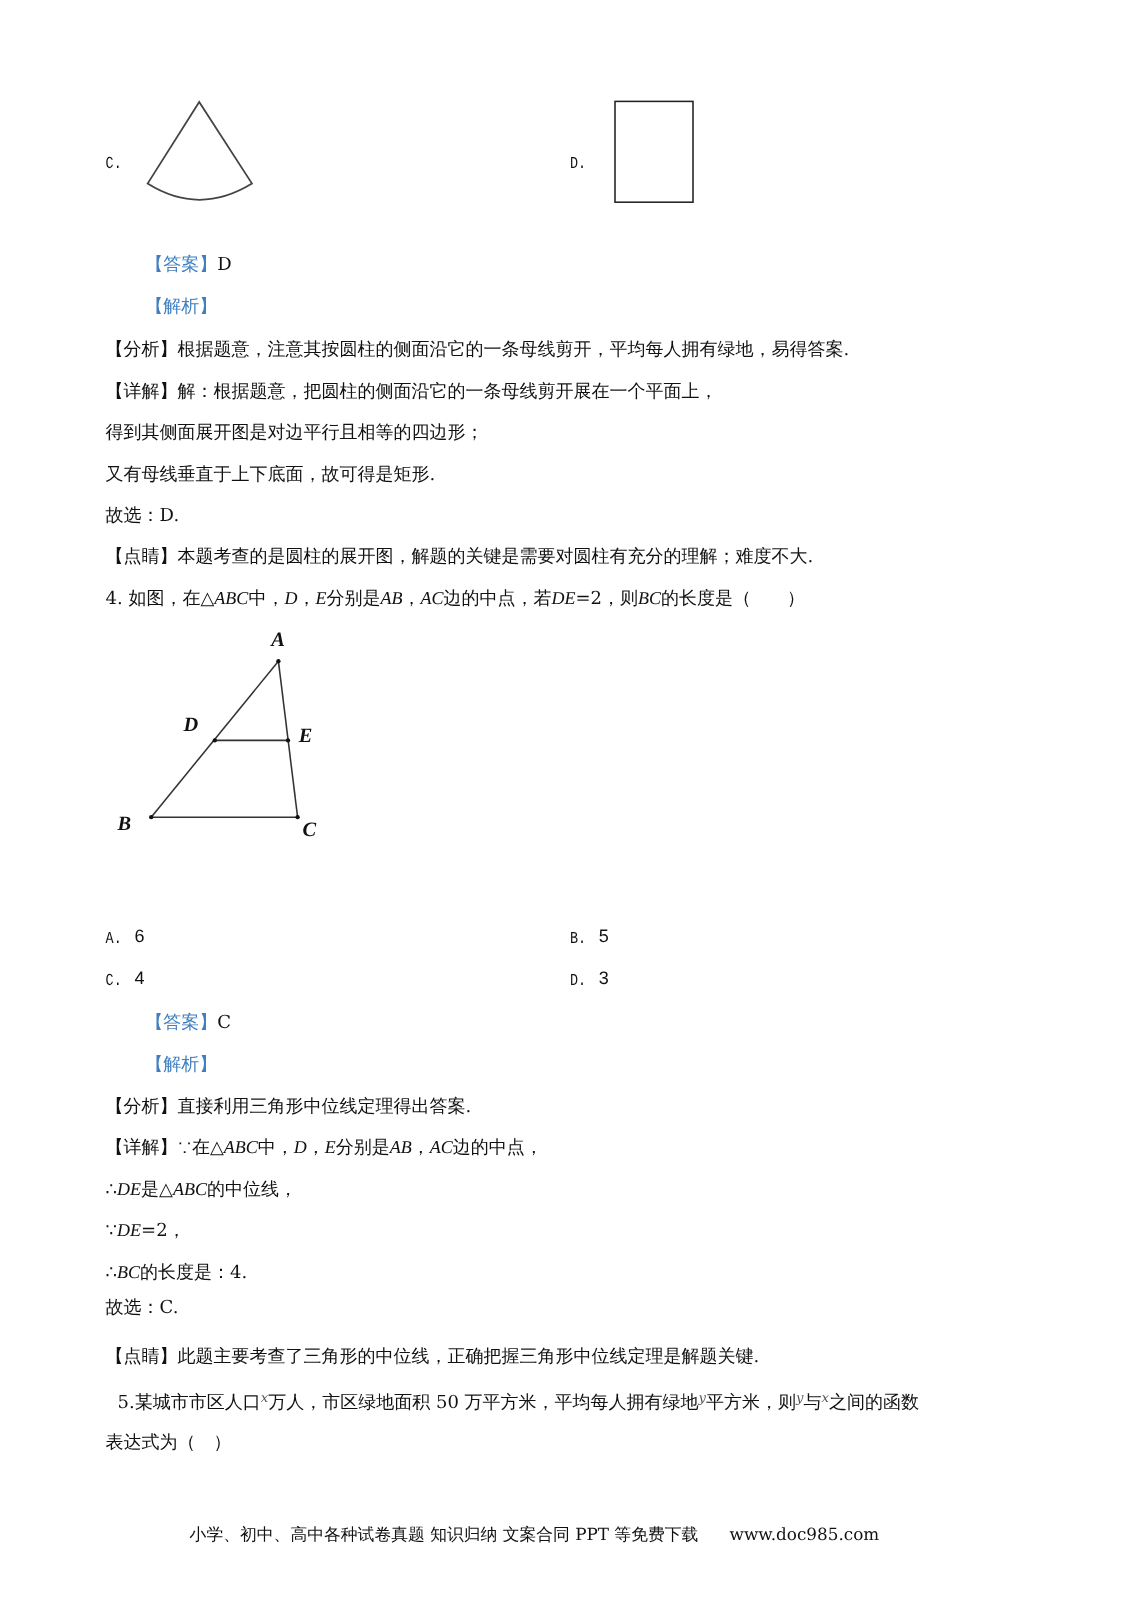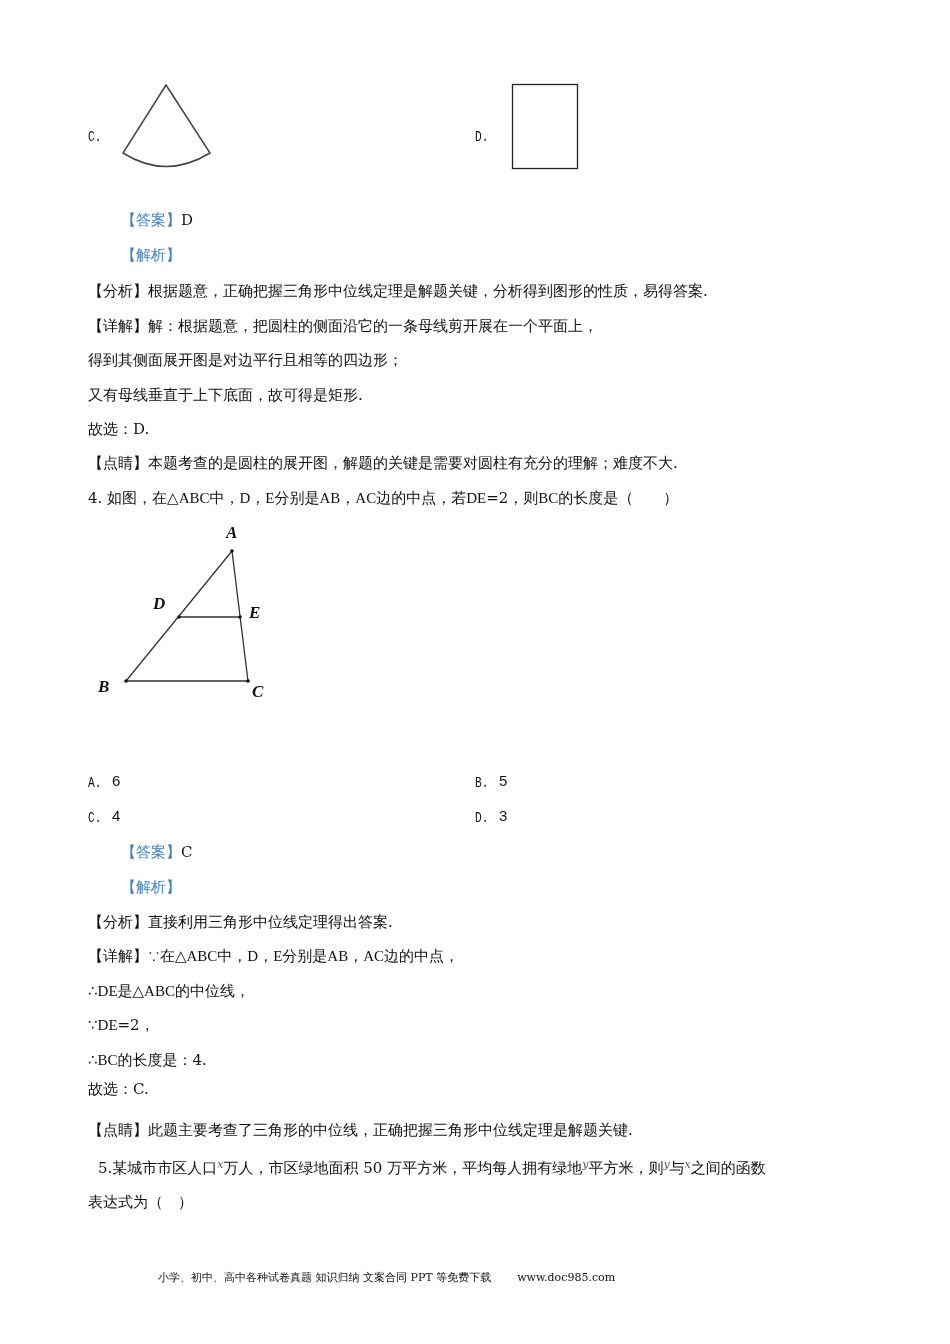--- a/index.html
+++ b/index.html
@@ -6,23 +6,23 @@
   body {
     width: 950px; height: 1344px; position: relative; overflow: hidden;
     font-family: "DejaVu Serif", "Liberation Serif", serif;
     color: #111; font-size: 15px;
   }
   .abs { position: absolute; }
   .line { position: absolute; left: 88px; white-space: nowrap; font-size: 15px; line-height: 20px; }
   .opt-label { position: absolute; font-size: 14px; line-height: 20px; font-family: "Liberation Mono", "DejaVu Sans Mono", monospace; transform: scaleX(0.8); transform-origin: left; }
   .opt-val { position: absolute; font-size: 15px; line-height: 20px; font-family: "Liberation Sans", sans-serif; }
   .blue { color: #3f7fbf; margin-left: 33px; }
-  .it { font-family: "Liberation Serif", serif; }
+  .it { font-style: italic; font-family: "Liberation Serif", serif; }
   .small-var { font-size: 11px; vertical-align: 5px; font-style: italic; color: #555; }
-  .footer { position: absolute; top: 1270px; left: 158px; font-size: 11px; white-space: nowrap; }
+  .footer { position: absolute; top: 1270px; left: 158px; font-size: 14px; white-space: nowrap; }
   .footer .url { margin-left: 26px; }
   svg { position: absolute; overflow: visible; }
   .lbl { font-family: "Liberation Serif", serif; font-style: italic; font-weight: bold; font-size: 17px; }
 </style>
 </head>
 <body>
 
 <div class="opt-label" style="left:88px; top:127px;">C.</div>
 <svg style="left:0; top:0;" width="950" height="200">
   <path d="M166 85 L123 153 Q166 180 210 153 Z" fill="none" stroke="#444" stroke-width="1.5"></path>
@@ -30,21 +30,21 @@
 <div class="opt-label" style="left:475px; top:127px;">D.</div>
 <svg style="left:0; top:0;" width="950" height="200">
   <rect x="512.5" y="84.5" width="65" height="84" fill="none" stroke="#222" stroke-width="1.3"></rect>
 </svg>
 
 <div class="line" style="top:210px;">
   <span class="blue">【答案】</span><span>D</span>
 </div>
 <div class="line blue" style="top:245px;">【解析】</div>
 <div class="line" style="top:281px;">
-  <span>【分析】</span><span>根据题意，正确把握三角形中位线定理是解题关键，分析得到图形的性质，易得答案.</span>
+  <span>【分析】</span><span>根据题意，注意其按圆柱的侧面沿它的一条母线剪开，平均每人拥有绿地，易得答案.</span>
 </div>
 <div class="line" style="top:316px;">
   <span>【详解】</span><span>解：根据题意，把圆柱的侧面沿它的一条母线剪开展在一个平面上，</span>
 </div>
 <div class="line" style="top:350px;">得到其侧面展开图是对边平行且相等的四边形；</div>
 <div class="line" style="top:385px;">又有母线垂直于上下底面，故可得是矩形.</div>
 <div class="line" style="top:419px;">故选：D.</div>
 <div class="line" style="top:453px;">
   <span>【点睛】</span><span>本题考查的是圆柱的展开图，解题的关键是需要对圆柱有充分的理解；难度不大.</span>
 </div>

